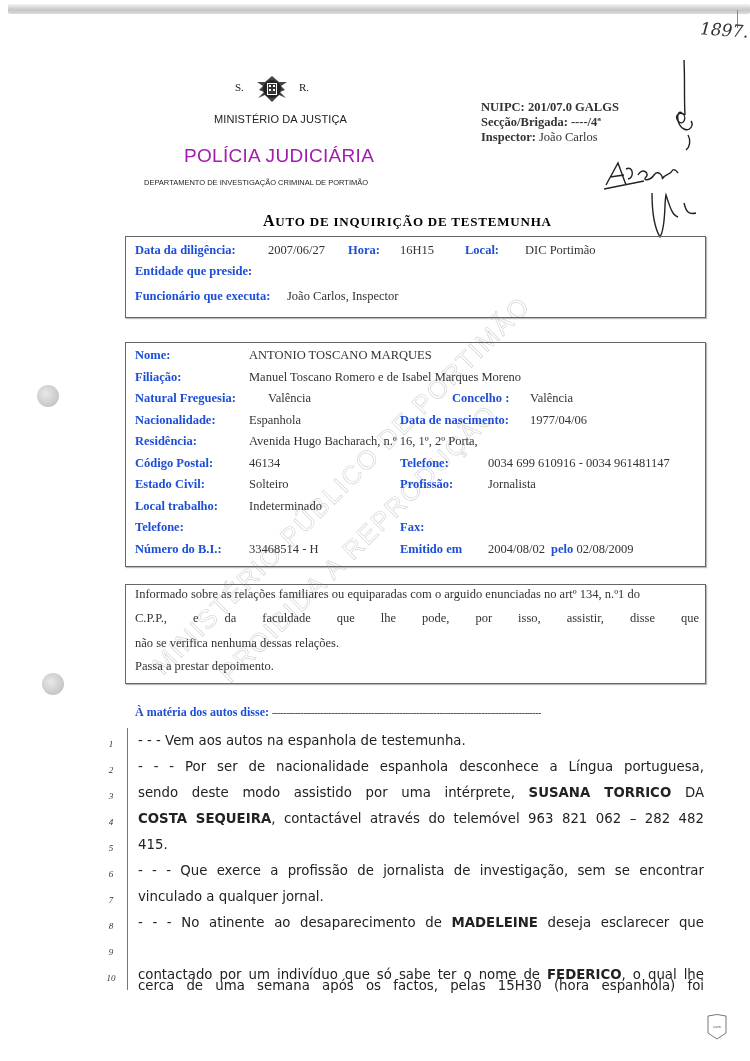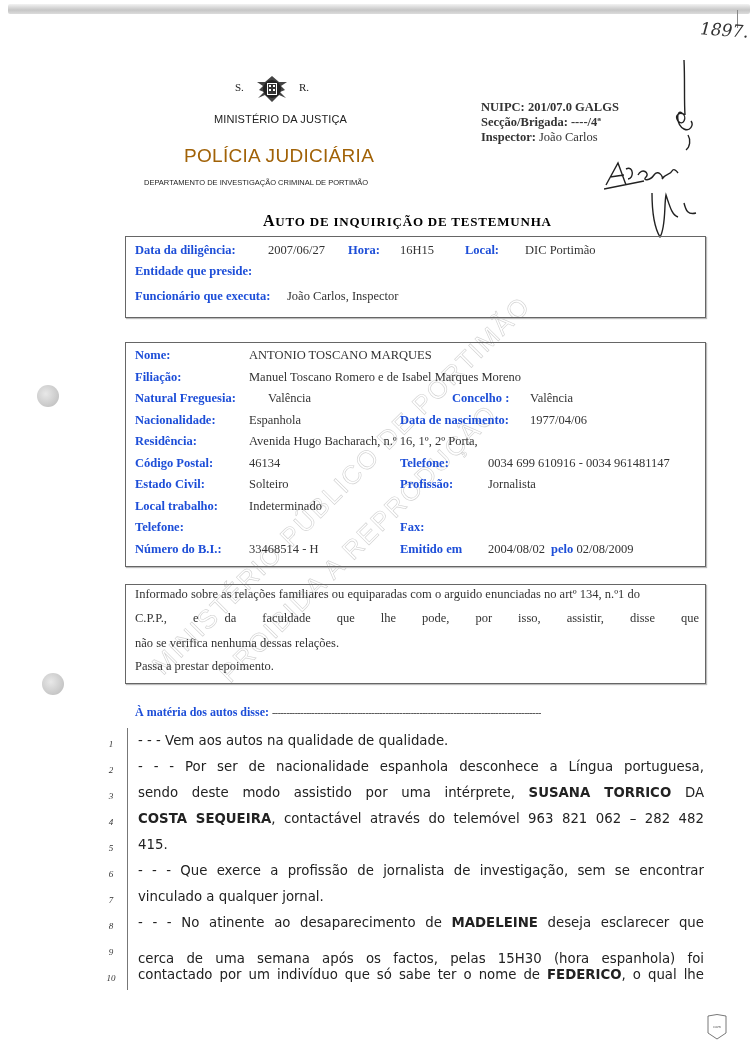--- a/index.html
+++ b/index.html
@@ -19,21 +19,21 @@
       transform: rotate(4deg);
     }
 
     
     .crest-row { position:absolute; left:235px; top:74px; width:100px; height:30px; }
     .crest-s { position:absolute; left:0; top:7px; font-size:11px; }
     .crest-r { position:absolute; left:64px; top:7px; font-size:11px; }
     .crest-icon { position:absolute; left:20px; top:0; width:34px; height:30px; }
 
     .ministry { position:absolute; left:214px; top:113px; font-family:"Liberation Sans", sans-serif; font-size:11px; color:#222; letter-spacing:0.1px; }
-    .policia { position:absolute; left:184px; top:145px; font-family:"Liberation Sans", sans-serif; font-size:19px; color:#a16207; letter-spacing:0.3px; }
+    .policia { position:absolute; left:184px; top:145px; font-family:"Liberation Sans", sans-serif; font-size:19px; color:#a21caf; letter-spacing:0.3px; }
     .department { position:absolute; left:144px; top:178px; font-family:"Liberation Sans", sans-serif; font-size:7.5px; color:#222; }
 
     
     .case-info { position:absolute; left:481px; top:100px; font-size:12.5px; line-height:15px; color:#333; }
     .case-info b { font-weight:bold; }
 
     .signature { position:absolute; color:#333; }
 
     .doc-title { position:absolute; left:263px; top:212px; font-size:13px; font-weight:bold; letter-spacing:0.8px; color:#000000; }
     .doc-title .big { font-size:16px; }
@@ -190,35 +190,35 @@
 <div class="line-no" style="top:791px;">3</div>
 <div class="line-no" style="top:817px;">4</div>
 <div class="line-no" style="top:843px;">5</div>
 <div class="line-no" style="top:869px;">6</div>
 <div class="line-no" style="top:895px;">7</div>
 <div class="line-no" style="top:921px;">8</div>
 <div class="line-no" style="top:947px;">9</div>
 <div class="line-no" style="top:973px;">10</div>
 
 <div class="statement" style="top:0;">
-  <div class="stmt-line" style="top:733px;">- - - Vem aos autos na qualidade de qualidade.</div>
+  <div class="stmt-line" style="top:733px;">- - - Vem aos autos na espanhola de testemunha.</div>
   <div class="stmt-line justify" style="top:759px;">- - - Por ser de nacionalidade espanhola desconhece a Língua portuguesa,</div>
   <div class="stmt-line justify" style="top:785px;">
     <span>sendo deste modo assistido por uma intérprete,</span> <b>SUSANA TORRICO</b> <span>DA</span>
   </div>
   <div class="stmt-line" style="top:811px; width:566px; text-align:justify; text-align-last:justify;">
     <b>COSTA SEQUEIRA</b><span>, contactável através do telemóvel 963 821 062 – 282 482</span>
   </div>
   <div class="stmt-line" style="top:837px;">415.</div>
   <div class="stmt-line justify" style="top:863px;">- - - Que exerce a profissão de jornalista de investigação, sem se encontrar</div>
   <div class="stmt-line" style="top:889px;">vinculado a qualquer jornal.</div>
   <div class="stmt-line justify" style="top:915px;">
     <span>- - - No atinente ao desaparecimento de</span> <b>MADELEINE</b> <span>deseja esclarecer que</span>
   </div>
-  <div class="stmt-line justify" style="top:951px;">cerca de uma semana após os factos, pelas 15H30 (hora espanhola) foi</div>
+  <div class="stmt-line justify" style="top:978px;">cerca de uma semana após os factos, pelas 15H30 (hora espanhola) foi</div>
   <div class="stmt-line justify" style="top:967px;">
     <span>contactado por um indivíduo que só sabe ter o nome de</span> <b>FEDERICO</b><span>, o qual lhe</span>
   </div>
 </div>
 
 <svg class="stamp" viewBox="0 0 24 28">
   <path d="M3 3 Q12 0 21 3 L21 20 L12 26 L3 20 Z" fill="#fff" stroke="#555" stroke-width="0.8"></path>
   <text x="12" y="15" font-size="4" text-anchor="middle" fill="#555" font-family="Liberation Sans, sans-serif">cam</text>
 </svg>
 

